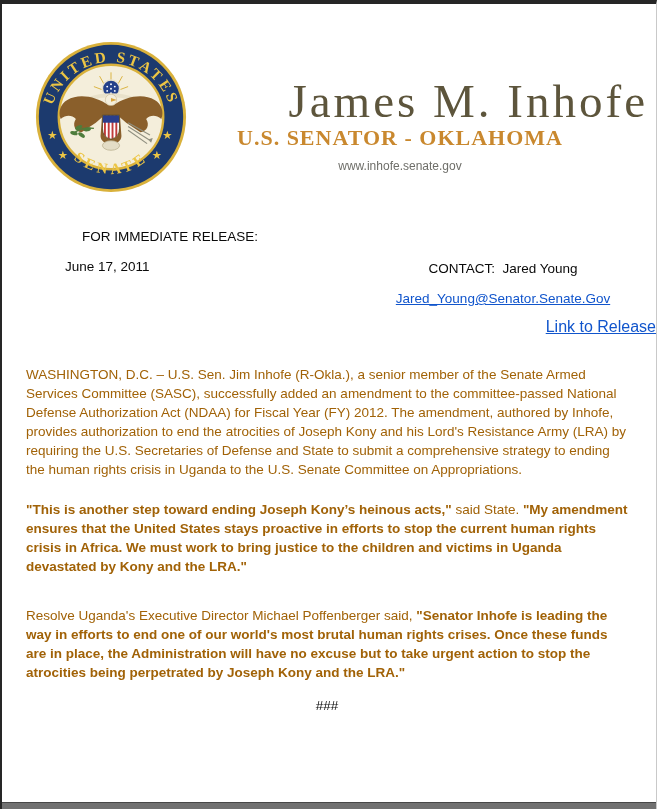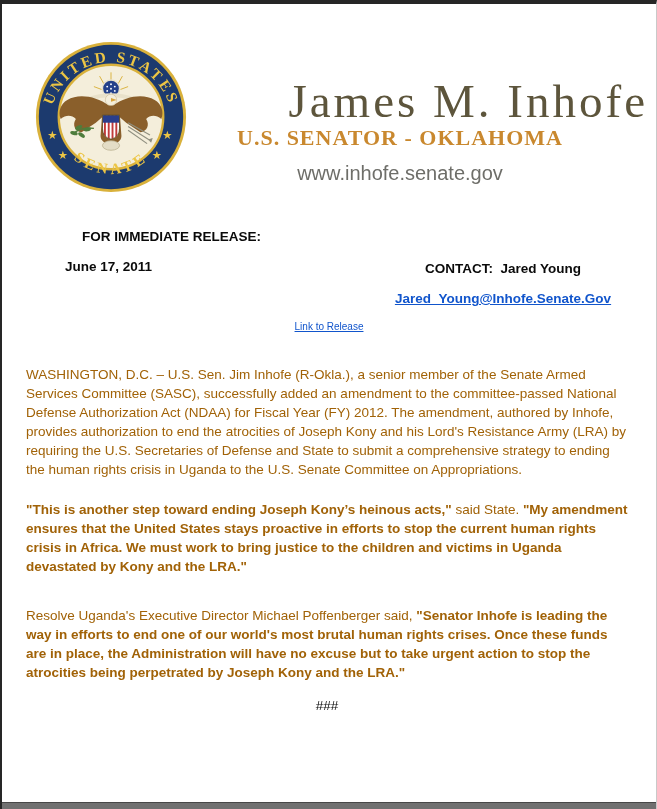--- a/index.html
+++ b/index.html
@@ -22,31 +22,31 @@
   .sen-name{
     font-family:"Liberation Serif", serif;
     font-size:47px;line-height:50px;
     color:#5d553c;letter-spacing:3px;white-space:nowrap;text-align:right;
   }
   .sen-subtitle{
     font-family:"Liberation Serif", serif;
     font-weight:bold;font-size:22px;line-height:24px;
     color:#c9882e;letter-spacing:1px;white-space:nowrap;
   }
-  .sen-site{margin-top:14px;font-size:20px;line-height:18px;color:#6e6e69;}
+  .sen-site{margin-top:7px;font-size:12px;line-height:18px;color:#6e6e69;}
   
-  .release-row{display:flex;justify-content:space-between;margin-top:35px;font-size:13.5px;line-height:16px;font-weight:bold;}
+  .release-row{display:flex;justify-content:space-between;margin-top:35px;font-size:13.5px;line-height:16px;}
   .release-left{margin-left:63px;}
   .release-label{margin-left:17px;white-space:pre-wrap;}
   .release-date{margin-top:14px;}
   .release-right{width:234px;margin-right:36px;text-align:center;margin-top:32px;}
   .contact-line{white-space:pre-wrap;}
   .email-line{margin-top:14px;}
   a.doc-link{color:#1155cc;text-decoration:underline;cursor:pointer;}
-  .release-link-row{text-align:center;margin-top:12px;font-size:10px;line-height:16px;}
+  .release-link-row{text-align:right;margin-top:12px;font-size:16px;line-height:16px;}
   
   .headline{
     margin:47px auto 0;
     text-align:center;
     font-weight:bold;font-size:33px;line-height:40px;
     color:#000;letter-spacing:0;
   }
   
   .body-copy{padding:0 12px 0 8px;}
   .body-copy p{margin:16px;font-size:13.5px;line-height:19px;color:#a16207;}
@@ -161,21 +161,21 @@
   </div>
 
   <div class="release-row">
     <div class="release-left">
       <div class="release-label">FOR IMMEDIATE RELEASE:</div>
       <div class="release-date">June 17, 2011</div>
     </div>
     <div class="release-right">
       <div class="contact-line">CONTACT:  Jared Young</div>
       <div class="email-line">
-        <a class="doc-link">Jared_Young@Inhofe.Senate.Gov</a>
+        <a class="doc-link">Jared_Young@Senator.Senate.Gov</a>
       </div>
     </div>
   </div>
 
   <div class="release-link-row">
     <a class="doc-link">Link to Release</a>
   </div>
 
 
   <div class="body-copy">

